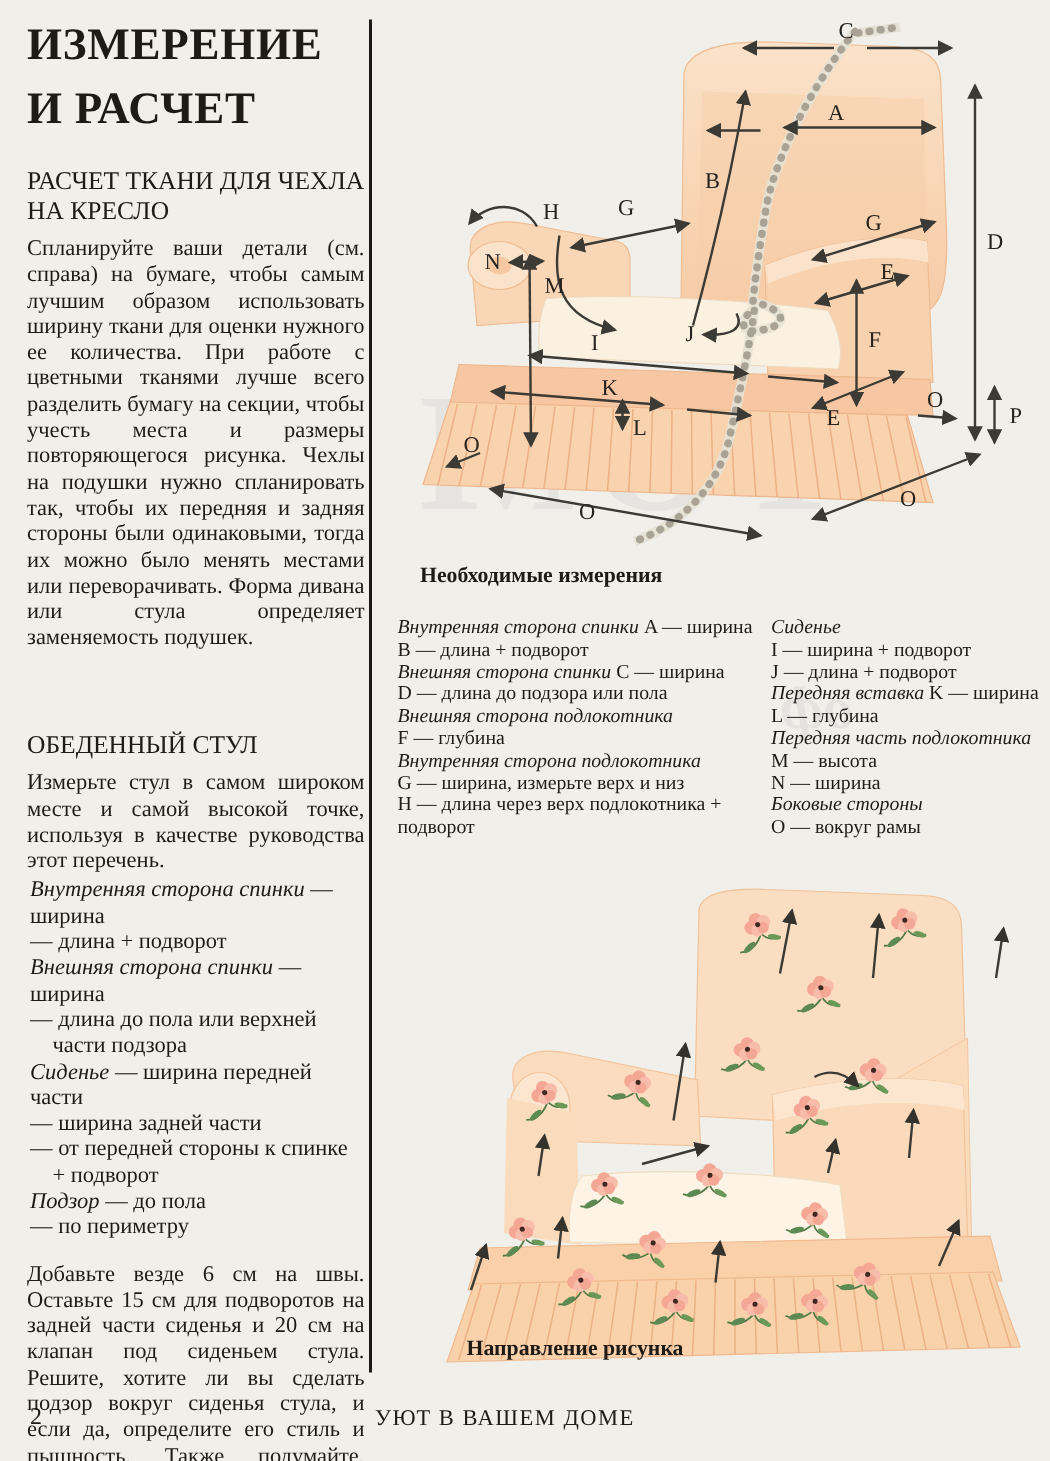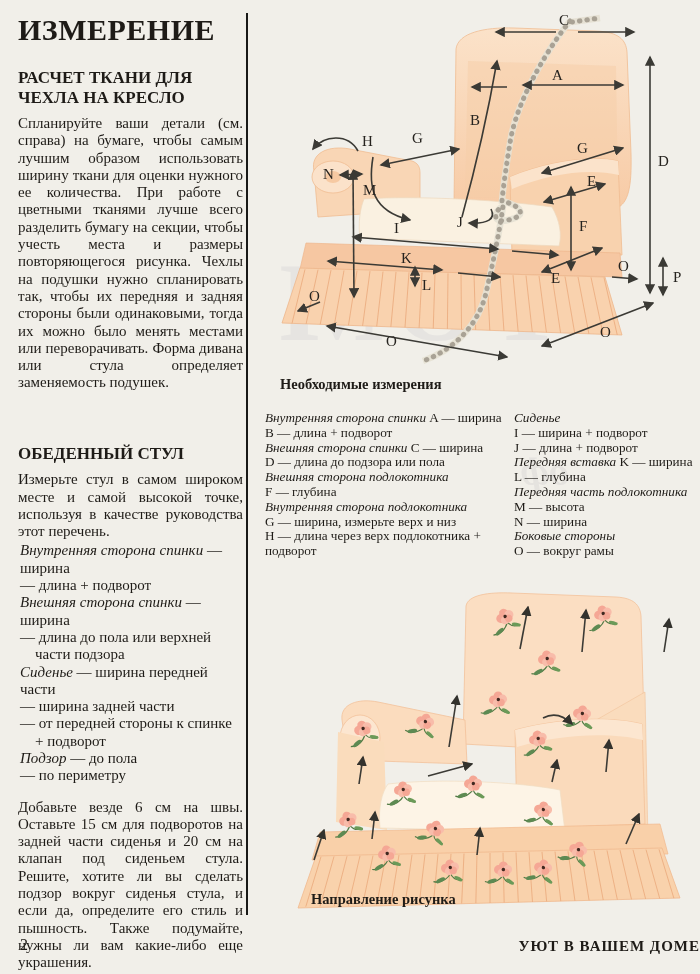--- a/index.html
+++ b/index.html
@@ -5,42 +5,42 @@
   html,body{margin:0;padding:0;}
   body{
     width:700px;height:974px;position:relative;overflow:hidden;
     background:#f1efe9;
     font-family:"Liberation Serif","DejaVu Serif",serif;
     color:#1e1b17;
   }
   
   .left-col{position:absolute;left:18px;top:8px;width:225px;}
   .title{font-size:30px;line-height:43px;font-weight:bold;letter-spacing:.5px;margin:0;}
-  .h2{font-size:17px;line-height:19.5px;font-weight:bold;margin:0;}
+  .h2{font-size:17px;line-height:19.5px;font-weight:normal;margin:0;}
   .h2.s1{margin-top:17px;}
   .h2.s2{margin-top:52px;}
   .body-p{font-size:15px;line-height:17.3px;text-align:justify;margin:8px 0 0 0;}
   ul.plain{list-style:none;margin:2px;padding:0;}
   .dining-list{font-size:15px;line-height:17.3px;margin-top:1px;}
   .dining-list li em{font-style:italic;}
   .dining-list li.hang{padding-left:15px;text-indent:-15px;}
   .outro{margin-top:14px;}
   
   .vrule{position:absolute;left:246px;top:13px;width:2px;height:902px;background:#191917;}
   
   .m-caption{position:absolute;left:280px;top:376px;font-size:14.5px;font-weight:bold;}
   .mcol{position:absolute;top:409px;font-size:13.2px;line-height:14.8px;}
   .mcol li em{font-style:italic;}
   .mcol1{left:263px;width:242px;}
   .mcol2{left:512px;width:186px;}
   .p-caption{position:absolute;left:263px;top:891px;font-size:14.5px;font-weight:bold;margin-left:48px;}
   
   .pagenum{position:absolute;left:20px;top:936px;font-size:16px;}
-  .footer{position:absolute;left:250px;top:938px;width:450px;text-align:right;
-          font-size:15px;font-weight:bold;letter-spacing:1px;}
+  .footer{position:absolute;left:250px;top:938px;width:450px;text-align:left;
+          font-size:15px;font-weight:normal;letter-spacing:1px;}
   
   .topill{position:absolute;left:260px;top:5px;}
   .botill{position:absolute;left:260px;top:592px;}
   svg text.lbl{font-family:"Liberation Serif",serif;font-size:15px;fill:#26231f;}
   .arr{stroke:#3b3a35;stroke-width:1.6;fill:none;}
   .pleat{stroke:#e9a678;stroke-width:1;opacity:.75;}
   
   .ghost1{position:absolute;left:268px;top:238px;font-size:112px;font-weight:bold;
           color:rgba(140,140,158,.10);letter-spacing:10px;transform:scaleX(-1);}
   .ghost2{position:absolute;left:520px;top:448px;font-size:40px;font-style:italic;font-weight:bold;
@@ -48,20 +48,21 @@
 </style>
 </head>
 <body>
 
 <div class="ghost1">ТОМ</div>
 <div class="ghost2">оф</div>
 
 <div class="left-col">
   <h1 class="title">
     <span>ИЗМЕРЕНИЕ</span><br>
+    <span>И РАСЧЕТ</span>
   </h1>
 
   <div class="h2 s1">РАСЧЕТ ТКАНИ ДЛЯ ЧЕХЛА НА КРЕСЛО</div>
   <p class="body-p">Спланируйте ваши детали (см. справа) на бумаге, чтобы самым лучшим образом использовать ширину ткани для оценки нужного ее количества. При работе с цветными тканями лучше всего разделить бумагу на секции, чтобы учесть места и размеры повторяющегося рисунка. Чехлы на подушки нужно спланировать так, чтобы их передняя и задняя стороны были одинаковыми, тогда их можно было менять местами или переворачивать. Форма дивана или стула определяет заменяемость подушек.</p>
 
   <div class="h2 s2">ОБЕДЕННЫЙ СТУЛ</div>
   <p class="body-p">Измерьте стул в самом широком месте и самой высокой точке, используя в качестве руководства этот перечень.</p>
   <ul class="plain dining-list">
       <li><em>Внутренняя сторона спинки</em><span> — ширина</span></li>
       <li class="hang"><span>— длина + подворот</span></li>

